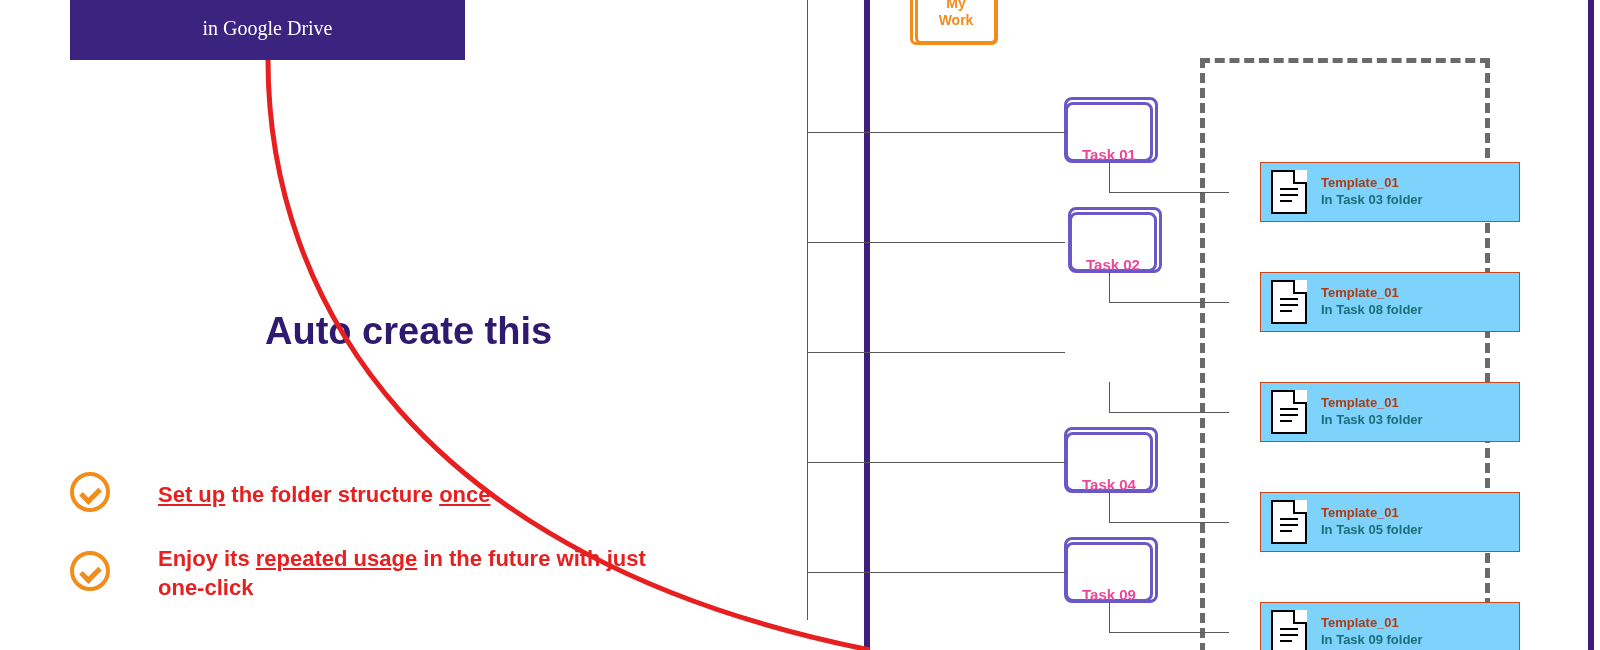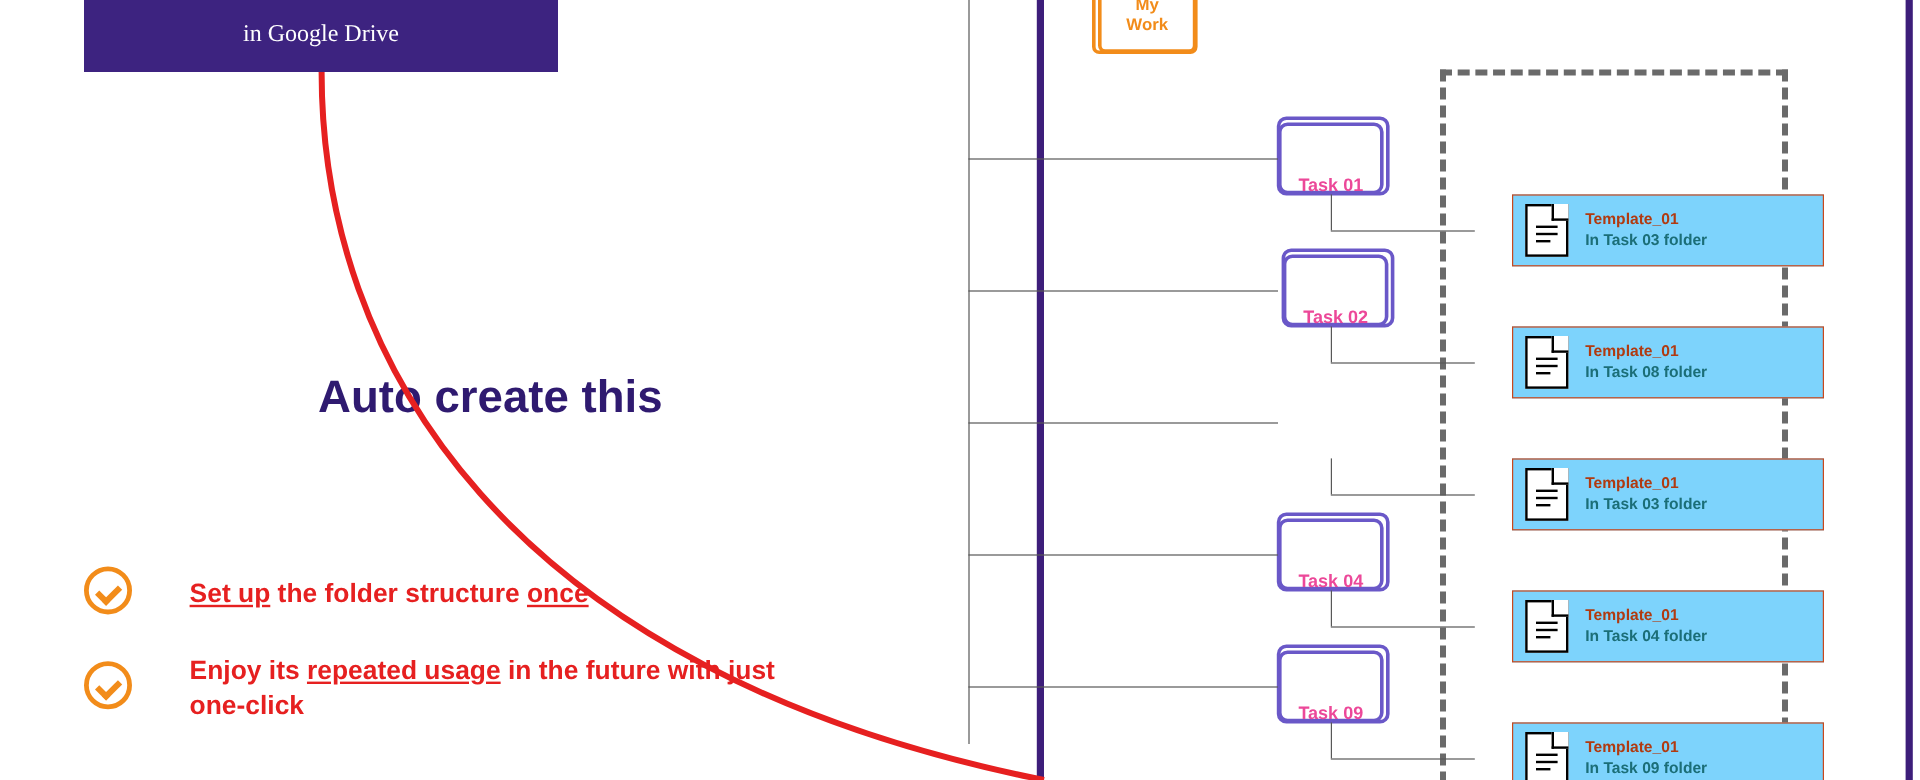--- a/index.html
+++ b/index.html
@@ -316,21 +316,21 @@
     </div>
   </div>
   <div class="tmpl-box" style="left:445px; top:512px;">
     <div class="doc-icon">
         <div class="ln l1"></div>
         <div class="ln l2"></div>
         <div class="ln l3"></div>
       </div>
     <div class="tmpl-txt">
       <span class="tmpl-name">Template_01</span>
-      <span class="tmpl-sub">In Task 04 folder</span>
+      <span class="tmpl-sub">In Task 05 folder</span>
     </div>
   </div>
   <div class="tmpl-box" style="left:445px; top:622px;">
     <div class="doc-icon">
         <div class="ln l1"></div>
         <div class="ln l2"></div>
         <div class="ln l3"></div>
       </div>
     <div class="tmpl-txt">
       <span class="tmpl-name">Template_01</span>

